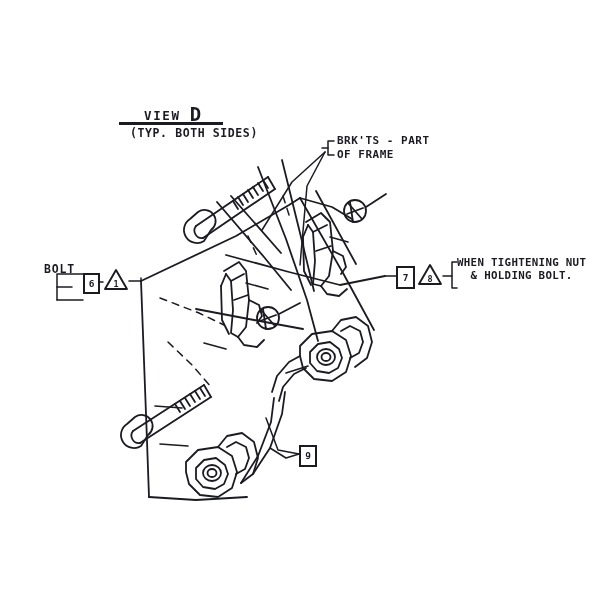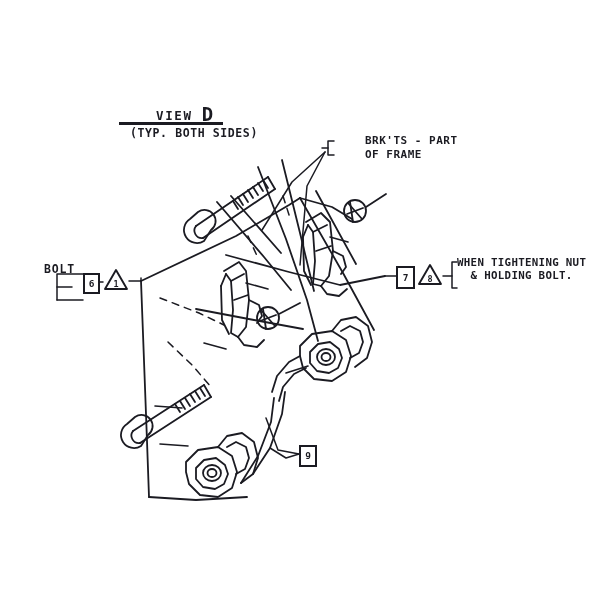--- a/index.html
+++ b/index.html
@@ -25,21 +25,21 @@
   .lbl {
     position: absolute;
     color: #1b1b22;
     font-family: "DejaVu Sans Mono", monospace;
     font-weight: 700;
     letter-spacing: 0.4px;
     white-space: pre;
     line-height: 1.25;
   }
   #view-title {
-    left: 156px;
+    left: 144px;
     top: 103px;
     font-size: 12.5px;
     letter-spacing: 1.6px;
   }
   #view-title .big-d {
     font-size: 19px;
     font-weight: 700;
     letter-spacing: 0px;
     vertical-align: -1px;
   }
@@ -56,21 +56,20 @@
     top: 126px;
     font-size: 11.5px;
     letter-spacing: 0.6px;
     text-align: right;
   }
   #brkts-note {
     left: 337px;
     top: 134px;
     font-size: 11px;
     letter-spacing: 0.5px;
-    margin-left: 28px;
   }
   #bolt-label {
     left: 16px;
     top: 262px;
     font-size: 11.5px;
     letter-spacing: 0.8px;
     margin-left: 28px;
   }
   #tighten-note {
     left: 457px;

